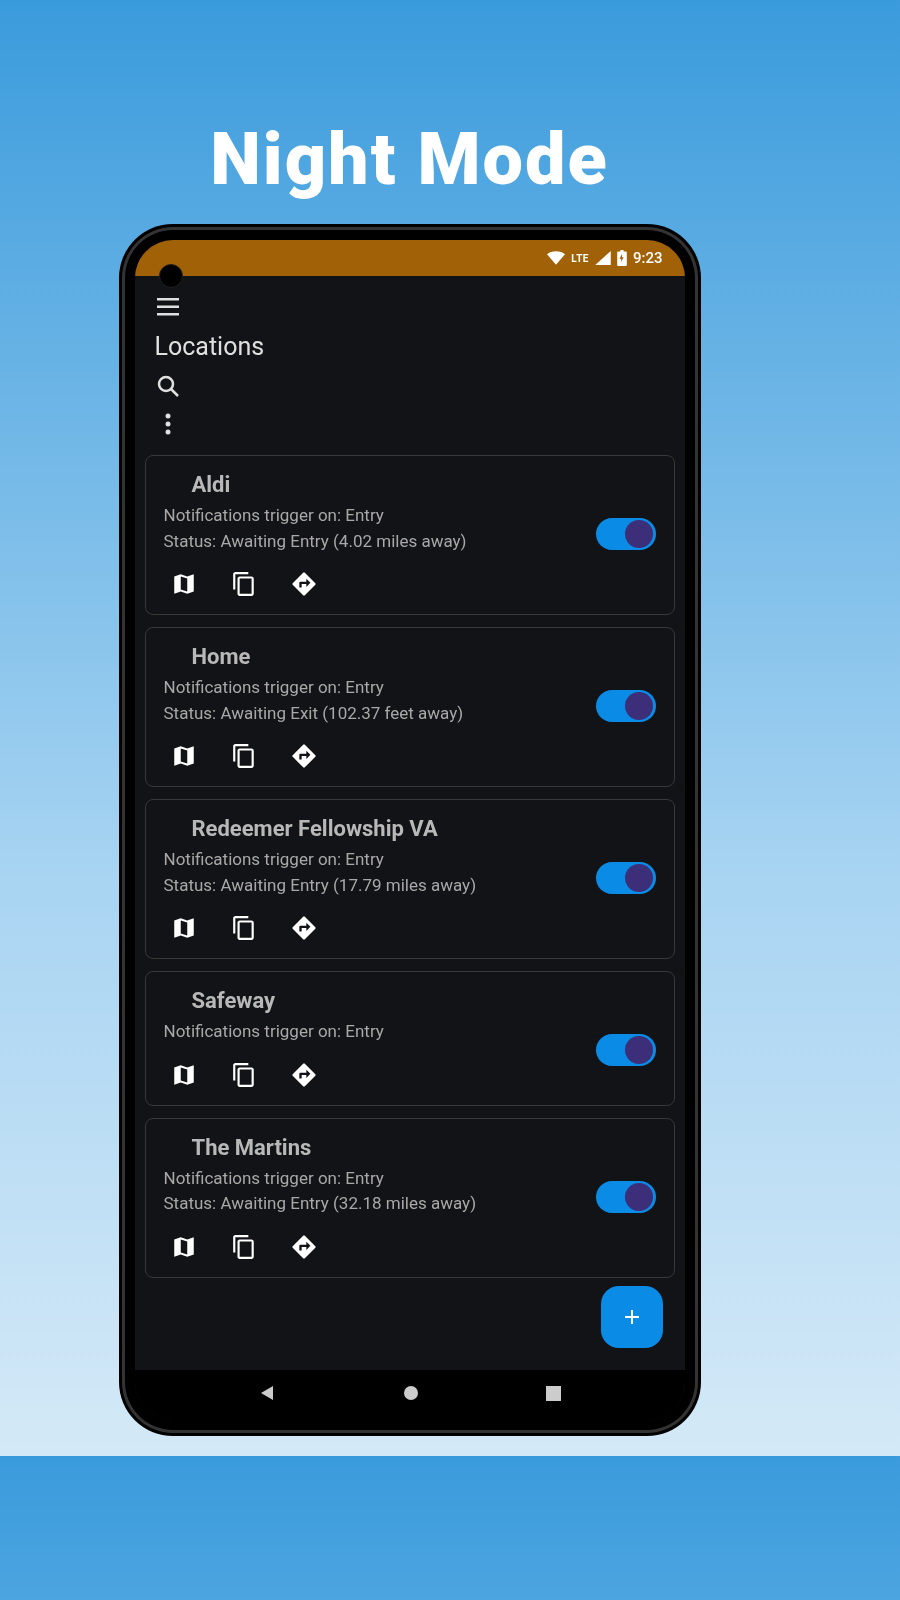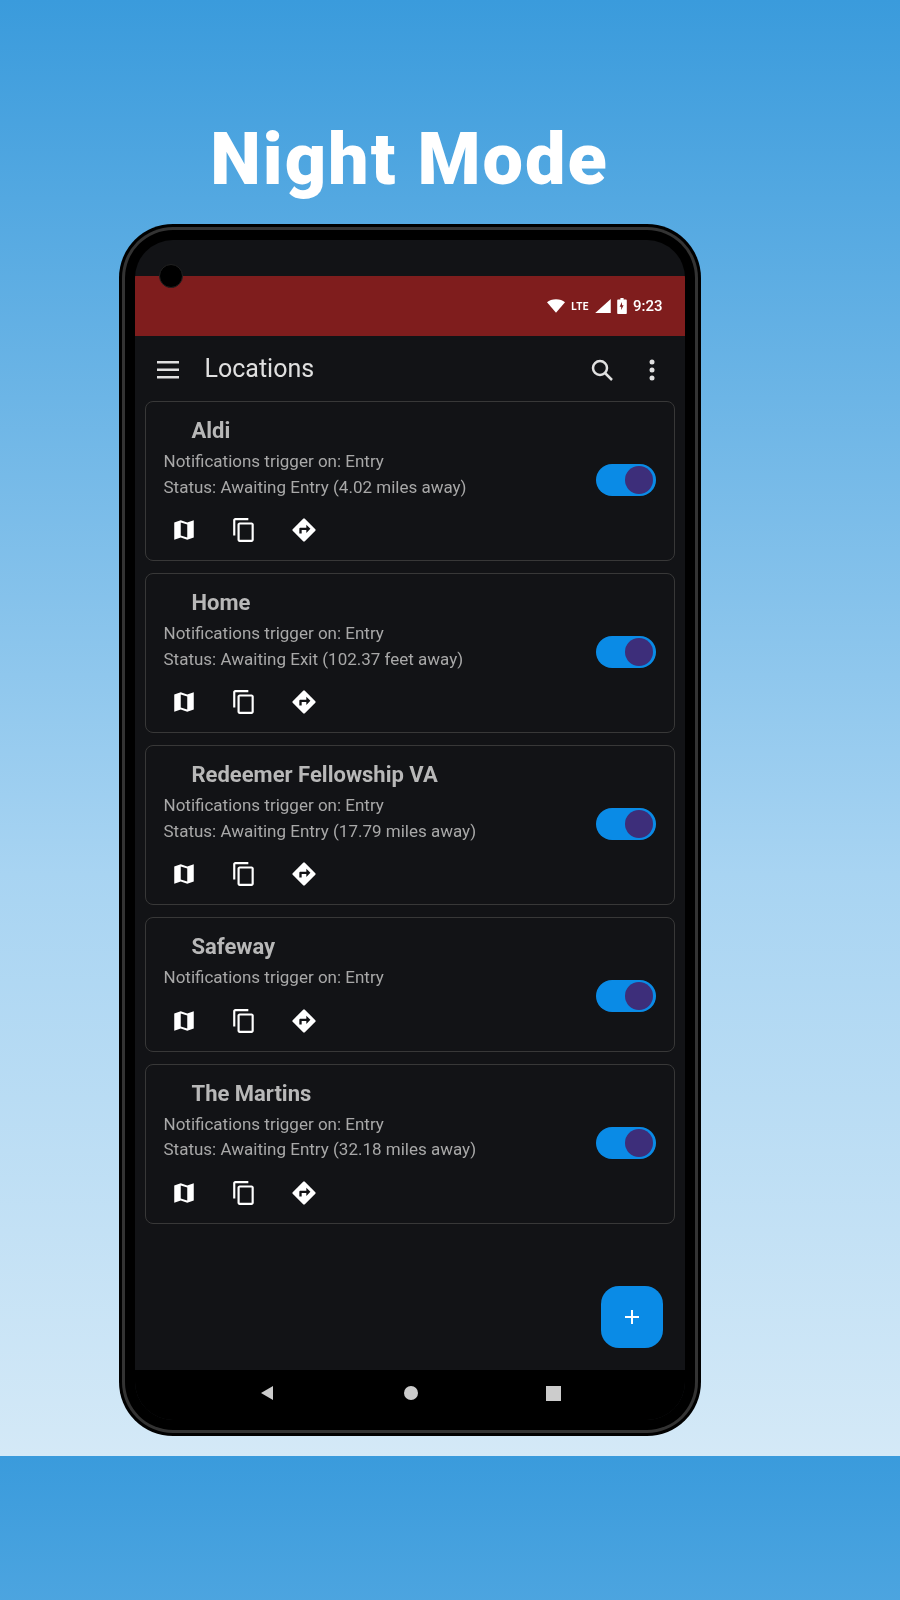--- a/index.html
+++ b/index.html
@@ -45,41 +45,41 @@
       left: 24px;
       top: 24px;
       width: 24px;
       height: 24px;
       background: #000;
       border-radius: 50%;
       z-index: 10;
       border: 1px solid #222;
     }
     .status-bar {
-      background: #7f1d1d;
-      height: 60px;
+      background: #a16207;
+      height: 36px;
       display: flex;
       align-items: center;
       justify-content: flex-end;
       padding: 0 22px;
       gap: 6px;
       color: white;
       font-size: 15px;
       font-weight: 500;
-      margin-top: 36px;
     }
     .status-bar svg { fill: white; }
     .lte { font-size: 10px; font-weight: bold; letter-spacing: 0.5px; }
     .app-bg { background: #121316; flex: 1; display: flex; flex-direction: column; height: calc(100% - 46px); }
     .app-bar {
       display: flex;
-      align-items: flex-end;
+      align-items: flex-start;
       padding: 18px 20px;
-      gap: 24px;
+      gap: 12px;
       color: #e0e0e0;
+      flex-direction: column;
     }
     .app-title { font-size: 25px; font-weight: 400; color: #e0e0e0; flex: 1; }
     .icon-btn { width: 26px; height: 26px; display: flex; align-items: center; justify-content: center; cursor: pointer; }
     .content { padding: 0 10px; overflow: hidden; flex: 1; }
     .card {
       border: 1px solid #383838;
       border-radius: 8px;
       padding: 16px 18px;
       margin-bottom: 12px;
       position: relative;

